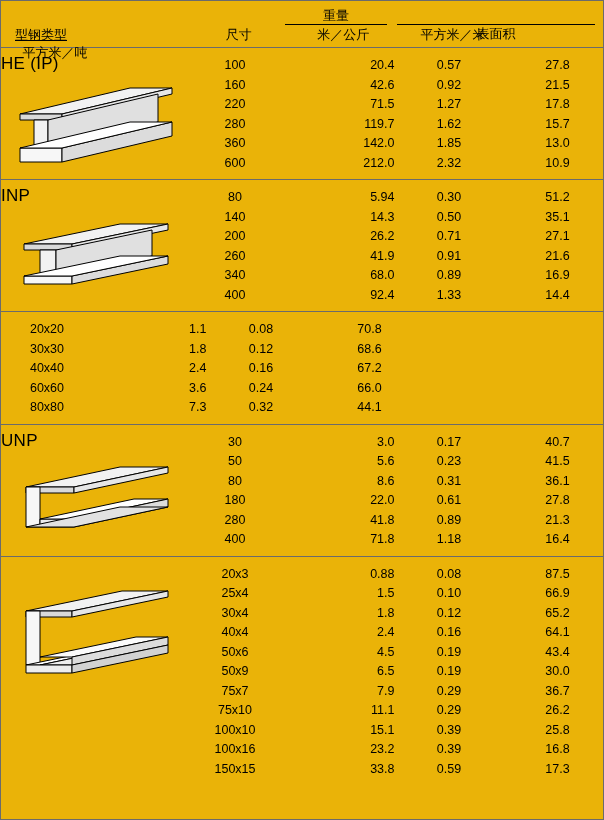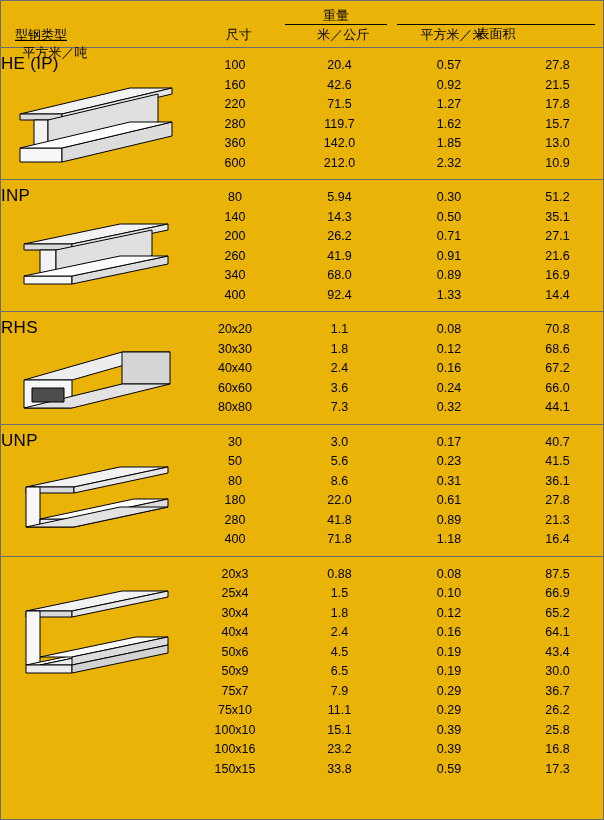--- a/index.html
+++ b/index.html
@@ -110,21 +110,21 @@
     padding-top: 8px;
     padding-bottom: 6px;
   }
   .data-row {
     font-size: 12.5px;
     line-height: 19.5px;
     white-space: nowrap;
   }
   .data-row span { display: inline-block; vertical-align: top; }
   .d-size { width: 92px;  text-align: center; }
-  .d-w    { width: 110px; text-align: center; }
+  .d-w    { width: 110px; text-align: right; }
   .d-a1   { width: 102px; text-align: center; }
   .d-a2   { width: 108px; text-align: center; }
 </style>
 </head>
 <body>
 
 <div class="page">
 
   <div class="header">
     <div class="hdr-group hdr-weight-group">重量</div>
@@ -248,32 +248,20 @@
       <div class="data-row">
         <span class="d-size">400</span>
         <span class="d-w">92.4</span>
         <span class="d-a1">1.33</span>
         <span class="d-a2">14.4</span>
       </div>
     </div>
   </div>
 
   <div class="section">
-    <div class="shape-col">
-      <div class="shape-label">RHS</div>
-      <svg class="shape-svg" width="170" height="78" viewBox="0 0 170 78">
-        <g stroke="#000" stroke-width="1" stroke-linejoin="round">
-          <polygon points="14,40 112,12 160,12 62,40" fill="#ededed"></polygon>
-          <polygon points="112,12 160,12 160,44 112,44" fill="#d6d6d6"></polygon>
-          <polygon points="14,40 62,40 62,68 14,68" fill="#f7f7f7"></polygon>
-          <polygon points="14,68 62,68 160,44 112,44" fill="#e2e2e2"></polygon>
-          <polygon points="22,48 54,48 54,62 22,62" fill="#4d4d4d"></polygon>
-        </g>
-      </svg>
-    </div>
     <div class="data-col">
       <div class="data-row">
         <span class="d-size">20x20</span>
         <span class="d-w">1.1</span>
         <span class="d-a1">0.08</span>
         <span class="d-a2">70.8</span>
       </div>
       <div class="data-row">
         <span class="d-size">30x30</span>
         <span class="d-w">1.8</span>

